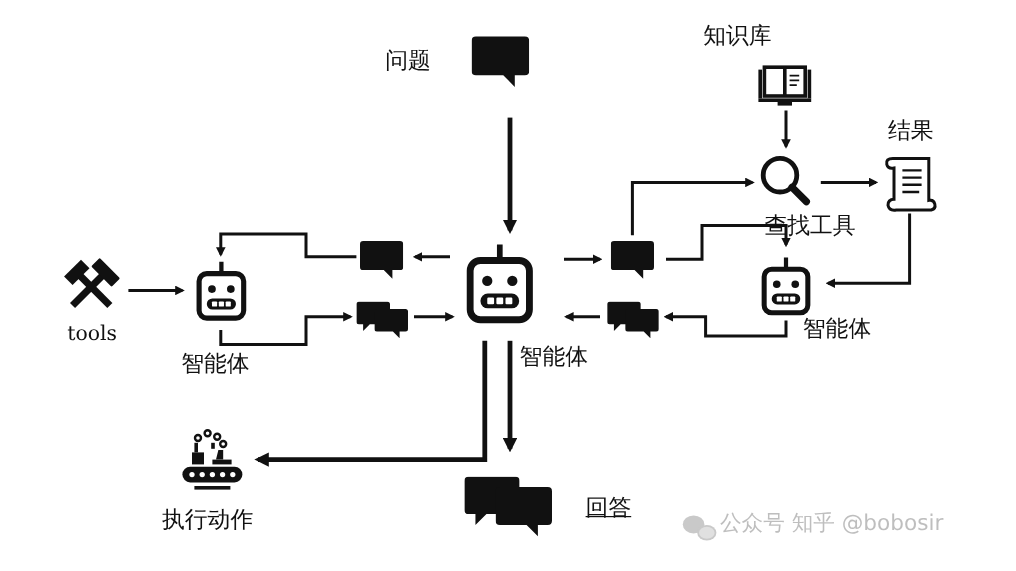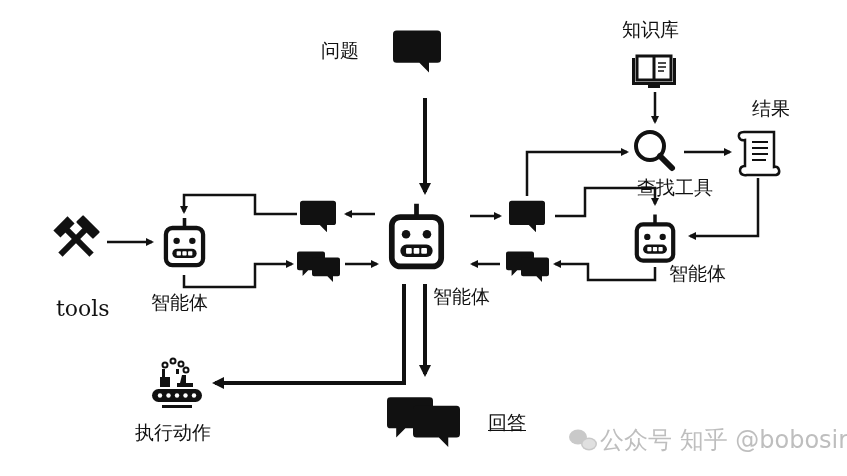--- a/index.html
+++ b/index.html
@@ -1,22 +1,22 @@
 <!DOCTYPE html>
 <html><head>
 <meta charset="utf-8">
 <style>
   html, body { margin: 0; padding: 0; background: #ffffff; }
   body { width: 847px; height: 476px; position: relative; overflow: hidden;
          font-family: "DejaVu Serif", "Liberation Serif", serif; color: #111; }
   #diagram { position: absolute; left: 0; top: 0; }
   .lbl { position: absolute; font-size: 19px; color: #111; white-space: nowrap;
          font-family: "DejaVu Serif", "Liberation Serif", serif; }
-  .lbl-en { font-size: 22px; margin-top: 28px; }
-  .wm { position: absolute; left: 566px; top: 424px; font-size: 24px; color: #b8b8b8;
+  .lbl-en { font-size: 17px; }
+  .wm { position: absolute; left: 566px; top: 424px; font-size: 18px; color: #b8b8b8;
         font-family: "DejaVu Sans", "Liberation Sans", sans-serif; white-space: nowrap; opacity: .9; }
 </style>
 </head>
 <body>
 
 <svg id="diagram" width="847" height="476" viewBox="0 0 847 476" xmlns="http://www.w3.org/2000/svg">
   <defs>
     <marker id="ah" markerWidth="8" markerHeight="8" refX="6" refY="4" orient="auto" markerUnits="userSpaceOnUse">
       <path d="M0,0 L8,4 L0,8 z" fill="#111"></path>
     </marker>
@@ -151,22 +151,22 @@
   </g>
 
   <g opacity="0.45">
     <ellipse cx="578" cy="437" rx="9" ry="7.5" fill="#888"></ellipse>
     <ellipse cx="589" cy="444" rx="8" ry="6.5" fill="#888"></ellipse>
     <ellipse cx="589" cy="444" rx="6.5" ry="5" fill="#bbb"></ellipse>
   </g>
 </svg>
 
 <div class="lbl" style="left:321px;top:38px;text-align:center;">问题</div>
-<div class="lbl" style="left:622px;top:17px;">知识库</div>
-<div class="lbl" style="left:740px;top:96px;margin-left:12px;">结果</div>
+<div class="lbl" style="left:586px;top:17px;">知识库</div>
+<div class="lbl" style="left:740px;top:96px;">结果</div>
 <div class="lbl" style="left:637px;top:175px;">查找工具</div>
 <div class="lbl" style="left:433px;top:284px;">智能体</div>
 <div class="lbl" style="left:151px;top:290px;">智能体</div>
 <div class="lbl" style="left:669px;top:261px;">智能体</div>
 <div class="lbl lbl-en" style="left:56px;top:268px;">tools</div>
 <div class="lbl" style="left:135px;top:420px;">执行动作</div>
 <div class="lbl" style="left:488px;top:410px;text-decoration:underline;">回答</div>
 
 <div class="wm" style="left:600px;">公众号 知乎 @bobosir</div>
 

